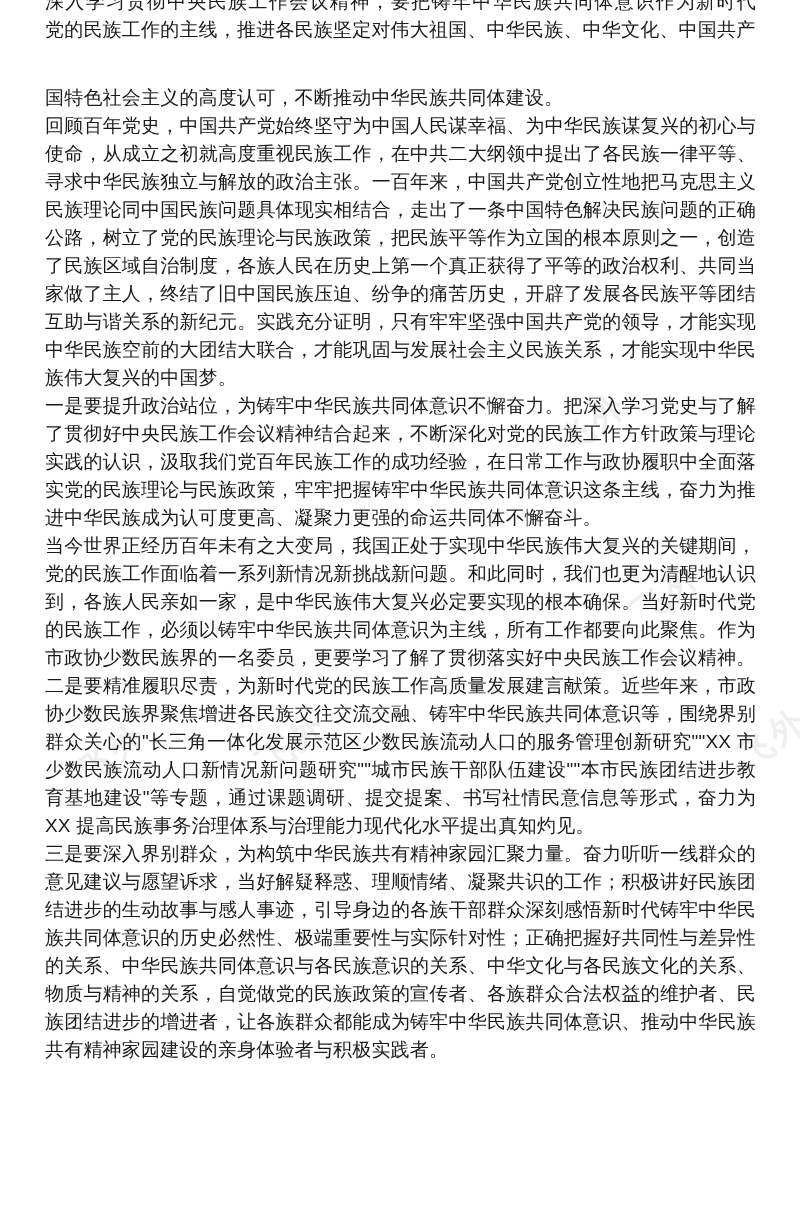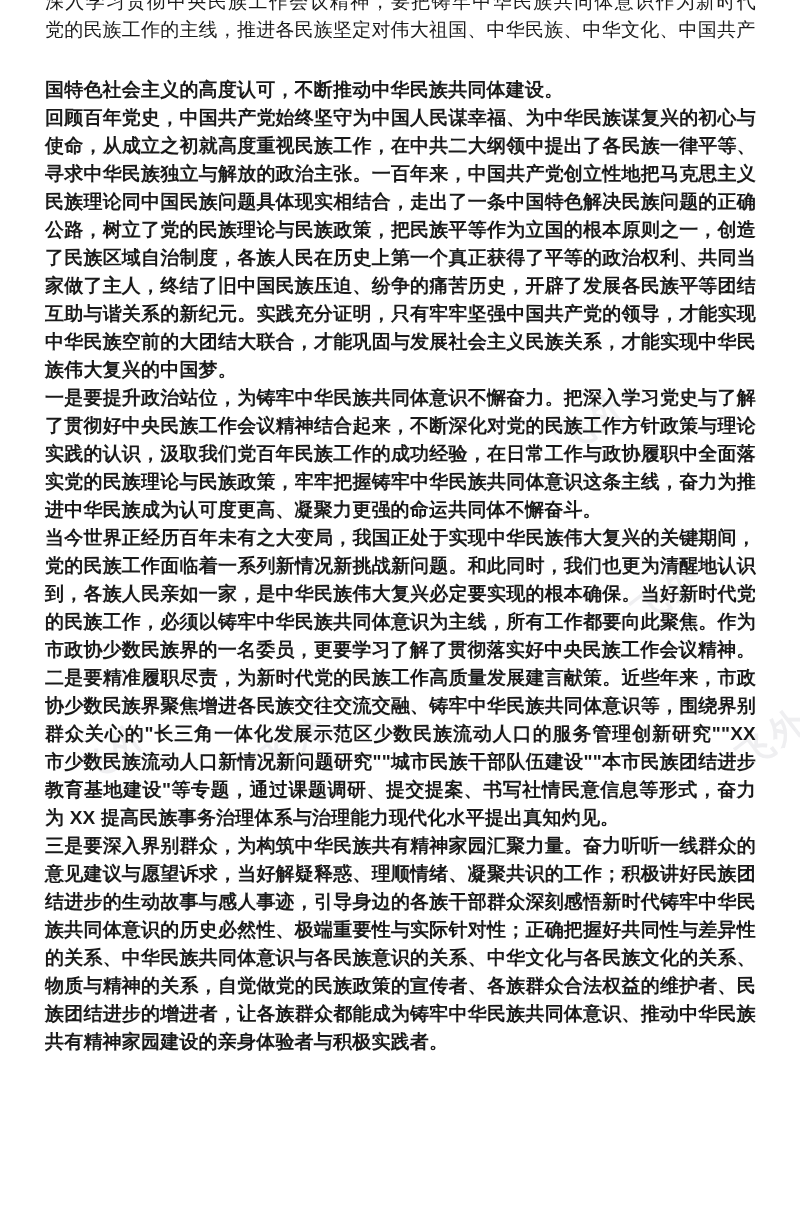--- a/index.html
+++ b/index.html
@@ -41,22 +41,21 @@
     z-index: 1;
     font-size: 19px;
     line-height: 28px;
     letter-spacing: 0.2px;
   }
   
   .clip-block {
     top: -12px;
   }
   .main-block {
-    top: 76px;
-    font-weight: bold;
+    top: 84px;
   }
   .forced-line {
     white-space: nowrap;
     overflow: hidden;
     text-align: justify;
     text-align-last: justify;
   }
   .para {
     margin: 0;
     text-align: justify;

